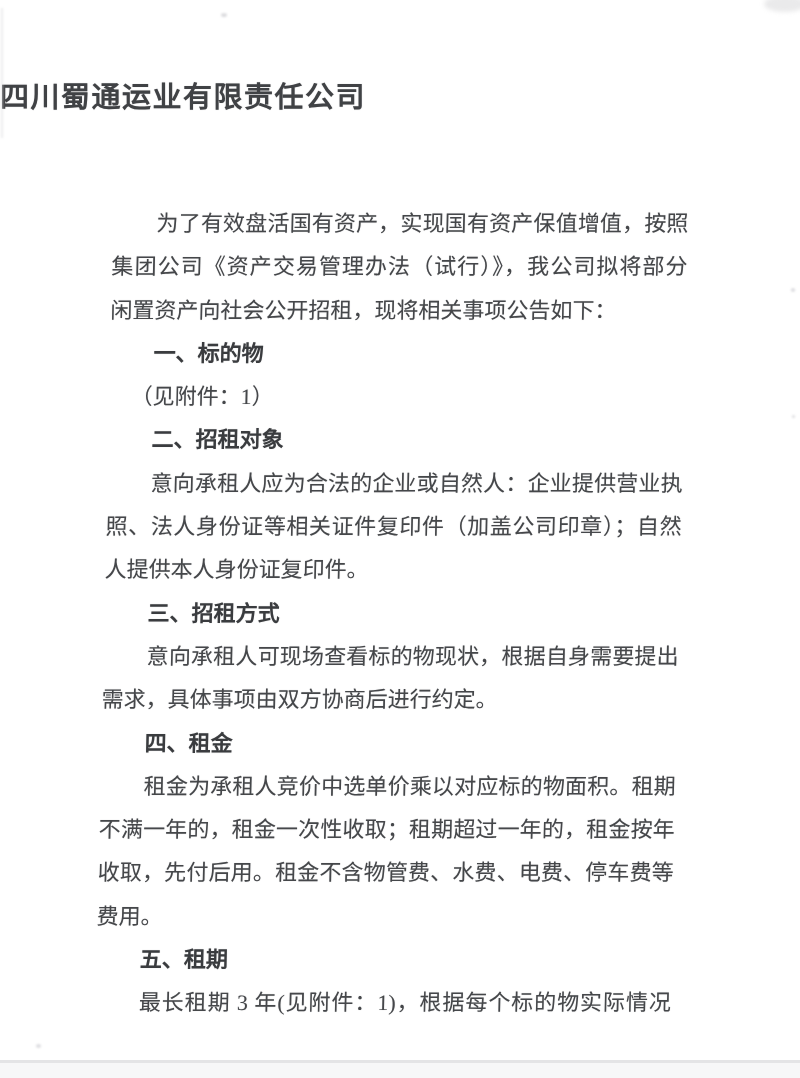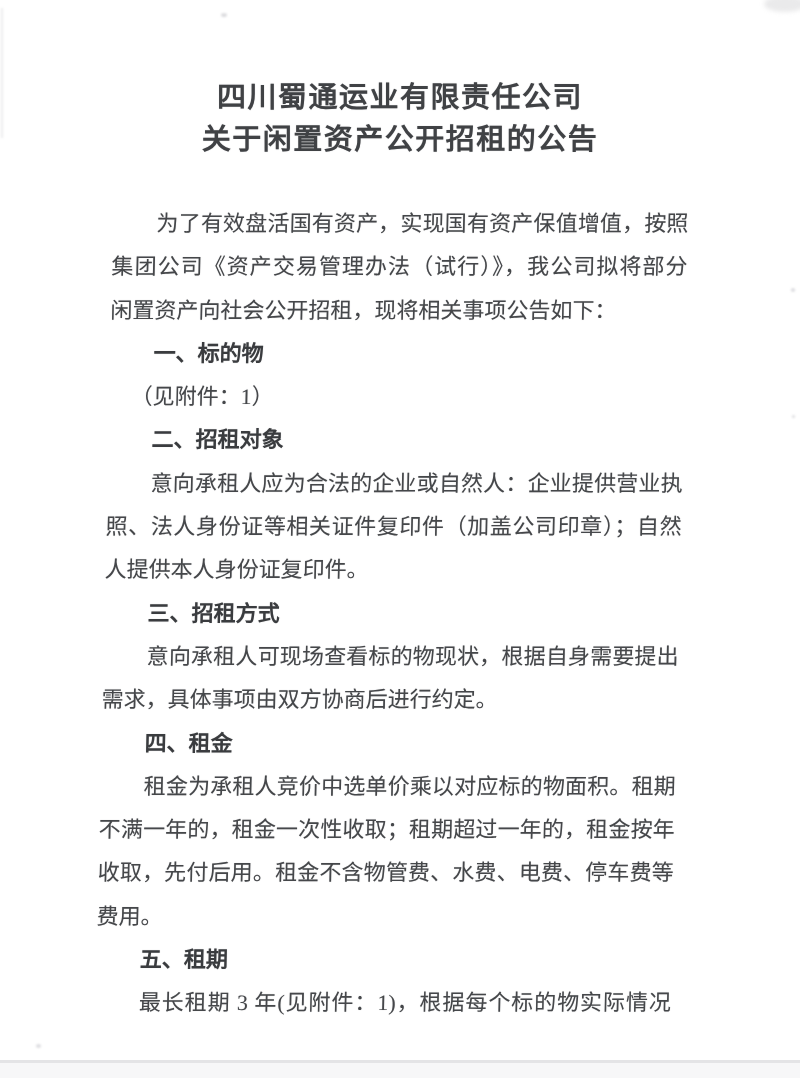--- a/index.html
+++ b/index.html
@@ -18,21 +18,20 @@
     font-family: "Liberation Serif", "DejaVu Serif", serif;
     color: #45474a;
   }
 
   
   .doc-title {
     position: absolute;
     top: 76px;
     left: 0;
     width: 800px;
-    text-align: center;
   }
   .doc-title .title-line {
     font-size: 29px;
     line-height: 42px;
     font-weight: 600;
     letter-spacing: 1.5px;
     color: #404245;
     text-shadow: 0 0 1px rgba(90,90,95,0.35);
     white-space: nowrap;
   }
@@ -109,21 +108,20 @@
   .speck.s3 { top: 288px;  left: 791px; width: 4px; height: 4px; }
   .speck.s4 { top: 415px;  left: 792px; width: 3px; height: 3px; }
 </style>
 </head>
 <body>
 
 <div class="scan-page">
 
   <div class="doc-title">
     <div class="title-line">四川蜀通运业有限责任公司</div>
-    <div class="title-line">关于闲置资产公开招租的公告</div>
   </div>
 
   <div class="doc-body">
     <div class="line first j">为了有效盘活国有资产，实现国有资产保值增值，按照</div>
     <div class="line cont j">集团公司《资产交易管理办法（试行）》，我公司拟将部分</div>
     <div class="line cont">闲置资产向社会公开招租，现将相关事项公告如下：</div>
     <div class="line heading">一、标的物</div>
     <div class="line attach">（见附件：1）</div>
     <div class="line heading">二、招租对象</div>
     <div class="line first j">意向承租人应为合法的企业或自然人：企业提供营业执</div>

